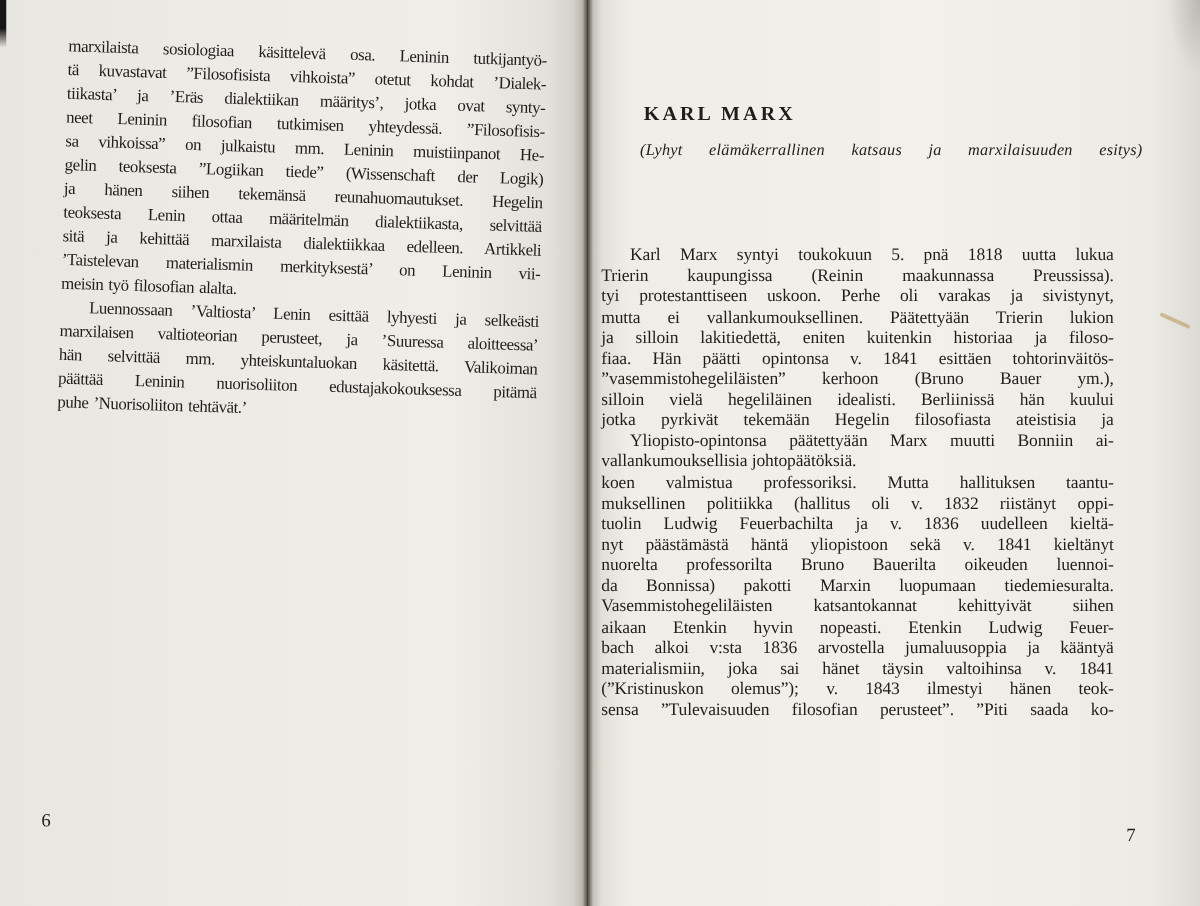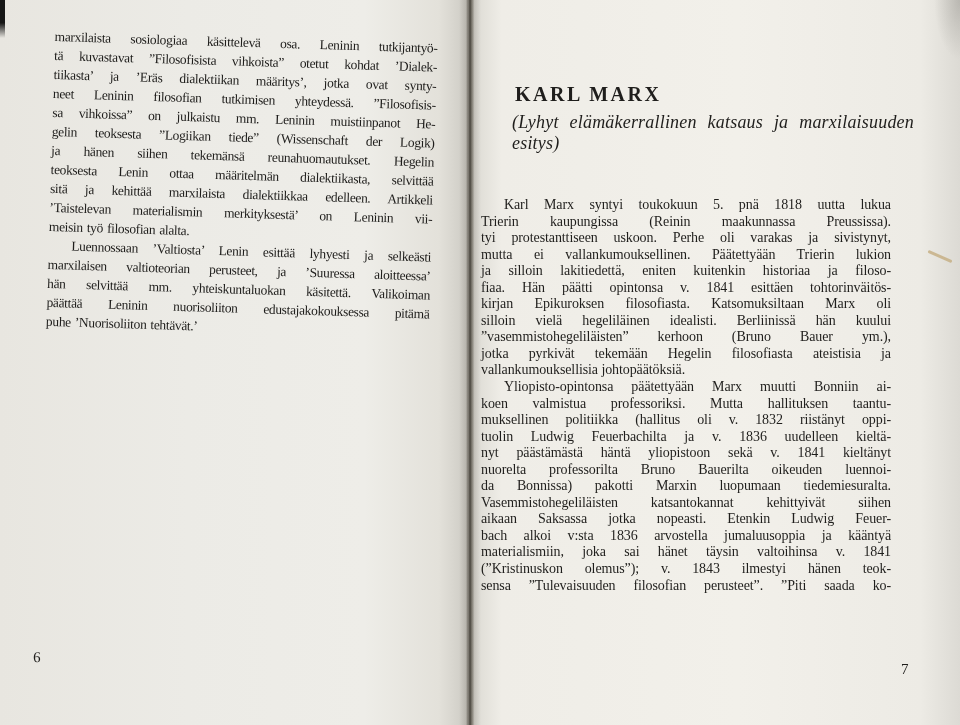--- a/index.html
+++ b/index.html
@@ -50,25 +50,25 @@
   
   #left-text{
     position:absolute;left:55px;top:27px;width:383px;
     transform:rotate(1.75deg);transform-origin:0 0;
     font-size:13.5px;line-height:19px;letter-spacing:-0.35px;
     word-spacing:1px;
   }
   
   #right-heading{
     position:absolute;left:515px;top:83px;
-    font-size:20px;font-weight:bold;letter-spacing:2.5px;
+    font-size:16px;font-weight:bold;letter-spacing:2.5px;
   }
   #right-subtitle{
     position:absolute;left:512px;top:112px;width:402px;
-    font-style:italic;font-size:18px;
+    font-style:italic;font-size:13px;
     text-align:justify;text-align-last:justify;
     letter-spacing:0.2px;
   }
   #right-text{
     position:absolute;left:481px;top:197px;width:410px;
     font-size:14px;line-height:16.55px;letter-spacing:-0.1px;
   }
   .line{text-align:justify;text-align-last:justify;white-space:normal;}
   .line.last{text-align-last:left;}
   .line.indent{text-indent:23px;}
@@ -110,34 +110,33 @@
 
   <div id="right-heading">KARL MARX</div>
   <div id="right-subtitle">(Lyhyt elämäkerrallinen katsaus ja marxilaisuuden esitys)</div>
   <div id="right-text">
       <div class="line indent">Karl Marx syntyi toukokuun 5. pnä 1818 uutta lukua</div>
       <div class="line">Trierin kaupungissa (Reinin maakunnassa Preussissa).</div>
       <div class="line">tyi protestanttiseen uskoon. Perhe oli varakas ja sivistynyt,</div>
       <div class="line">mutta ei vallankumouksellinen. Päätettyään Trierin lukion</div>
       <div class="line">ja silloin lakitiedettä, eniten kuitenkin historiaa ja filoso-</div>
       <div class="line">fiaa. Hän päätti opintonsa v. 1841 esittäen tohtorinväitös-</div>
-      <div class="line">kirjan Epikuroksen filosofiasta. Katsomuksiltaan Marx oli</div>
+      <div class="line">”vasemmistohegeliläisten” kerhoon (Bruno Bauer ym.),</div>
       <div class="line">silloin vielä hegeliläinen idealisti. Berliinissä hän kuului</div>
-      <div class="line">”vasemmistohegeliläisten” kerhoon (Bruno Bauer ym.),</div>
       <div class="line">jotka pyrkivät tekemään Hegelin filosofiasta ateistisia ja</div>
+      <div class="line indent">Yliopisto-opintonsa päätettyään Marx muutti Bonniin ai-</div>
       <div class="line last">vallankumouksellisia johtopäätöksiä.</div>
-      <div class="line indent">Yliopisto-opintonsa päätettyään Marx muutti Bonniin ai-</div>
       <div class="line">koen valmistua professoriksi. Mutta hallituksen taantu-</div>
       <div class="line">muksellinen politiikka (hallitus oli v. 1832 riistänyt oppi-</div>
       <div class="line">tuolin Ludwig Feuerbachilta ja v. 1836 uudelleen kieltä-</div>
       <div class="line">nyt päästämästä häntä yliopistoon sekä v. 1841 kieltänyt</div>
       <div class="line">nuorelta professorilta Bruno Bauerilta oikeuden luennoi-</div>
       <div class="line">da Bonnissa) pakotti Marxin luopumaan tiedemiesuralta.</div>
       <div class="line">Vasemmistohegeliläisten katsantokannat kehittyivät siihen</div>
-      <div class="line">aikaan Saksassa jotka nopeasti. Etenkin Ludwig Feuer-</div>
+      <div class="line">aikaan Etenkin hyvin nopeasti. Etenkin Ludwig Feuer-</div>
       <div class="line">bach alkoi v:sta 1836 arvostella jumaluusoppia ja kääntyä</div>
       <div class="line">materialismiin, joka sai hänet täysin valtoihinsa v. 1841</div>
       <div class="line">(”Kristinuskon olemus”); v. 1843 ilmestyi hänen teok-</div>
       <div class="line">sensa ”Tulevaisuuden filosofian perusteet”. ”Piti saada ko-</div>
     </div>
 
   <div id="pn-left" class="pagenum">6</div>
   <div id="pn-right" class="pagenum">7</div>
 </div>
 

